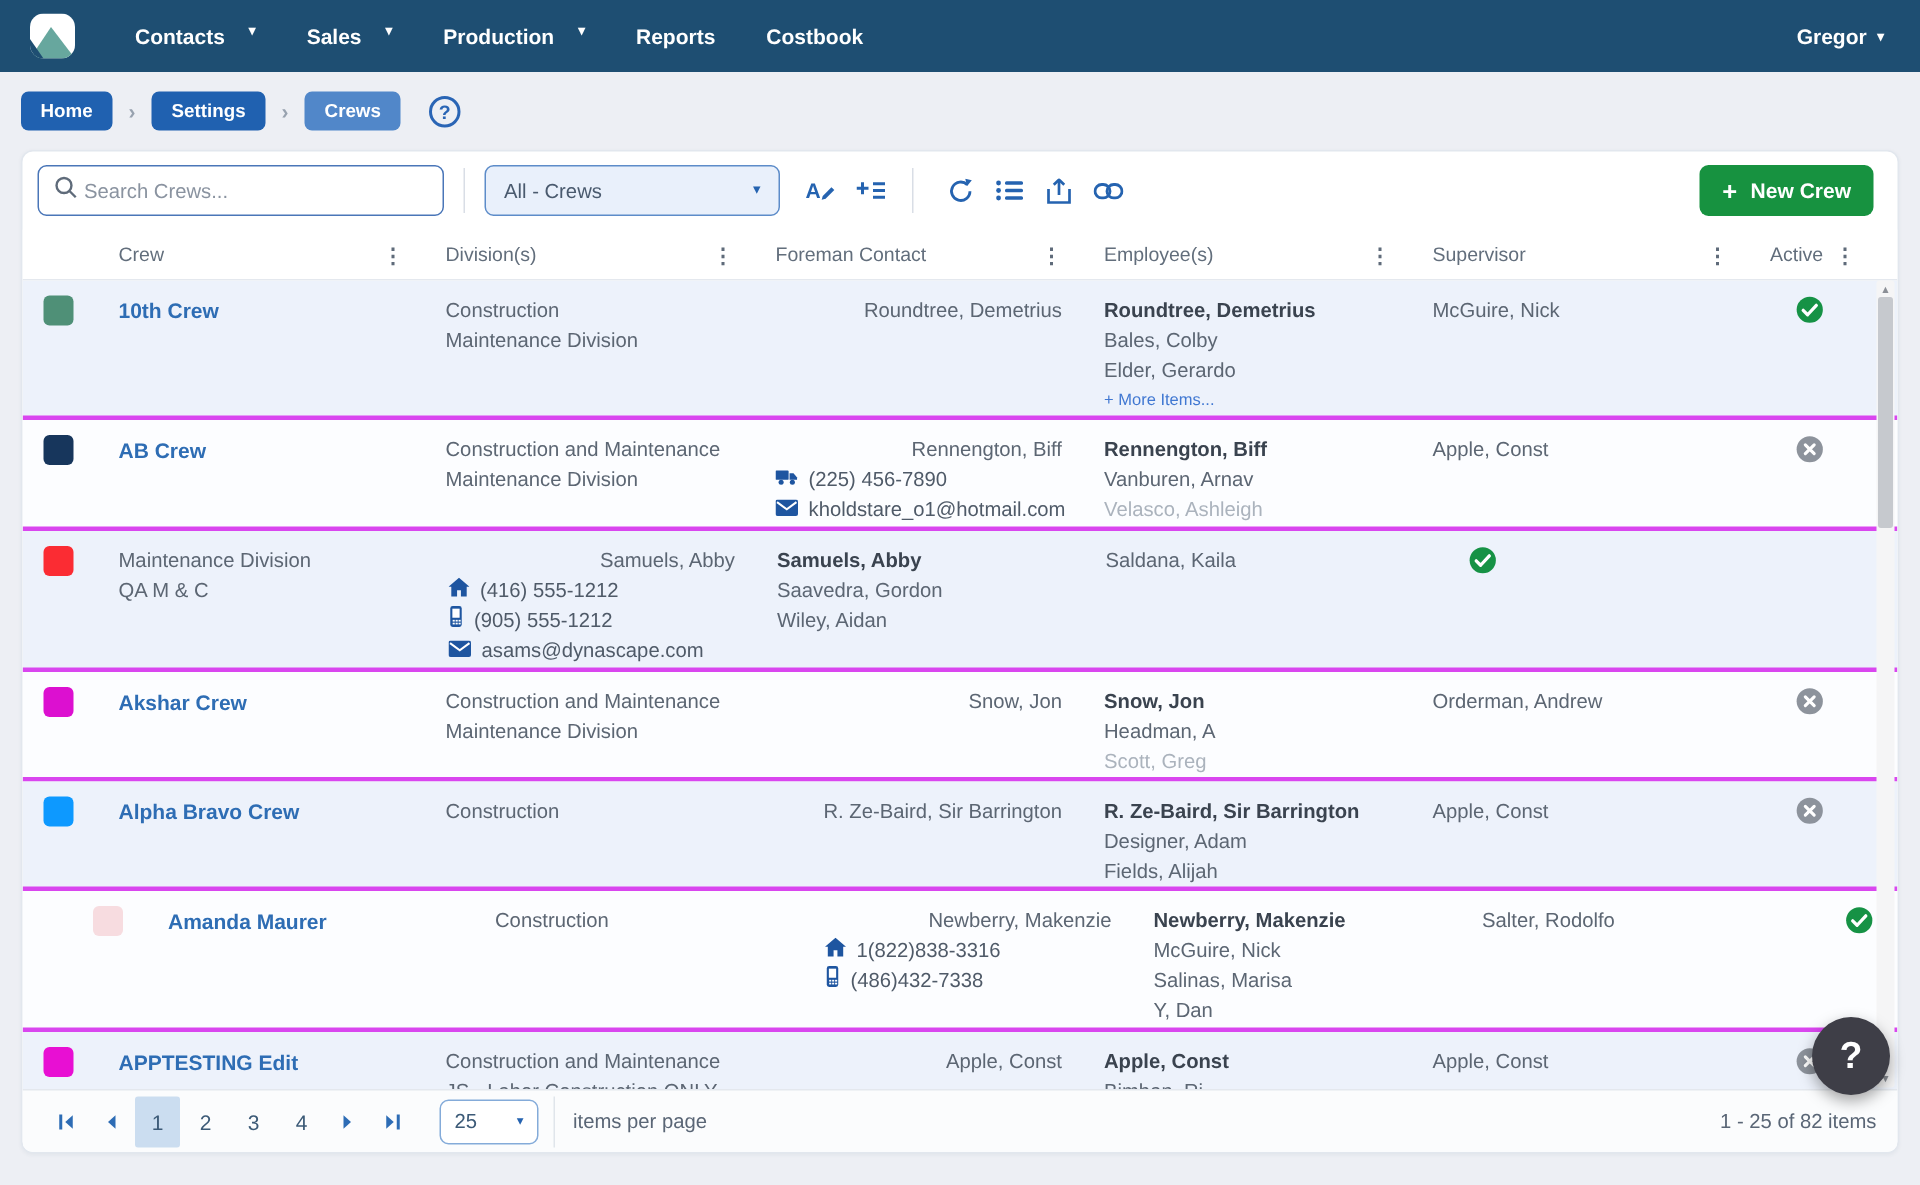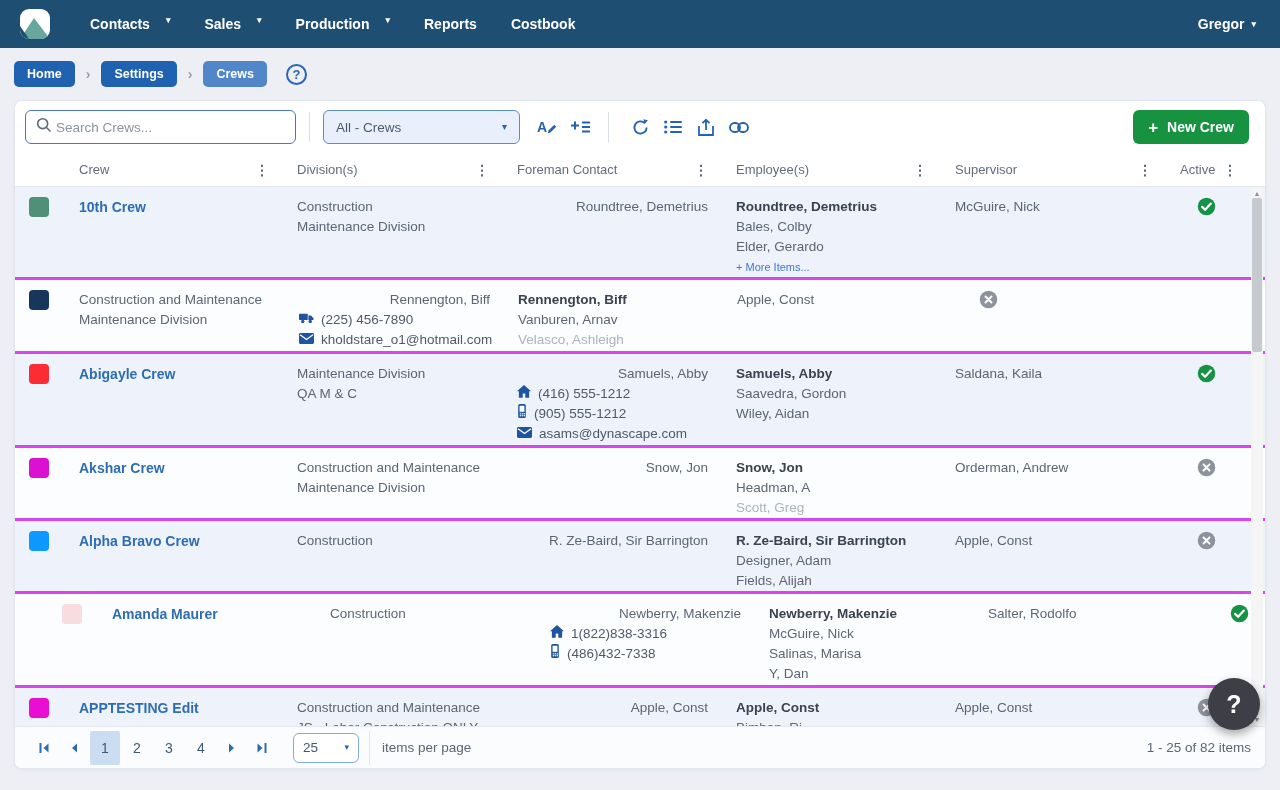--- a/index.html
+++ b/index.html
@@ -257,20 +257,21 @@
           <span><svg width="19" height="19" viewBox="0 0 20 20">
               <circle cx="10" cy="10" r="9.2" fill="#169245"></circle>
               <path d="M5.4 10.4 l3.1 3.1 l6.1 -6.6" stroke="#fff" stroke-width="2.3" fill="none" stroke-linecap="round" stroke-linejoin="round"></path>
             </svg></span>
         </div>
       </div>
       <div class="trow even" style="height: 74px;">
         <div class="cell c0 c-swatch">
           <span class="swatch" style="background: rgb(23, 54, 92);"></span>
         </div>
+        <div class="cell c1"><a class="crewlink" href="#">AB Crew</a></div>
         <div class="cell c2">
           <div class="line">Construction and Maintenance</div>
           <div class="line">Maintenance Division</div>
         </div>
         <div class="cell c3">
           <div class="line">Rennengton, Biff</div>
           <div class="contact-line">
             <span><svg width="15" height="12" viewBox="0 0 24 18" fill="#1E55A0">
                 <rect x="0" y="2" width="14" height="10" rx="1"></rect>
                 <path d="M15 5 h4.2 L23 9.5 V12 h-8z"></path>
@@ -299,21 +300,20 @@
           <span><svg width="19" height="19" viewBox="0 0 20 20">
               <circle cx="10" cy="10" r="9.2" fill="#8D939C"></circle>
               <path d="M6.9 6.9 l6.2 6.2 M13.1 6.9 l-6.2 6.2" stroke="#fff" stroke-width="2.2" stroke-linecap="round"></path>
             </svg></span>
         </div>
       </div>
       <div class="trow odd" style="height: 94px;">
         <div class="cell c0 c-swatch">
           <span class="swatch" style="background: rgb(251, 44, 51);"></span>
         </div>
-        <div class="cell c1"><a class="crewlink" href="#">Abigayle Crew</a></div>
         <div class="cell c2">
           <div class="line">Maintenance Division</div>
           <div class="line">QA M &amp; C</div>
         </div>
         <div class="cell c3">
           <div class="line">Samuels, Abby</div>
           <div class="contact-line">
             <span><svg width="14" height="13" viewBox="0 0 24 22" fill="#1E55A0">
                 <path d="M12 0 L0 10.5 h3.2 V21.5 h6.6 v-7 h4.4 v7 h6.6 V10.5 H24 Z"></path>
               </svg></span>

